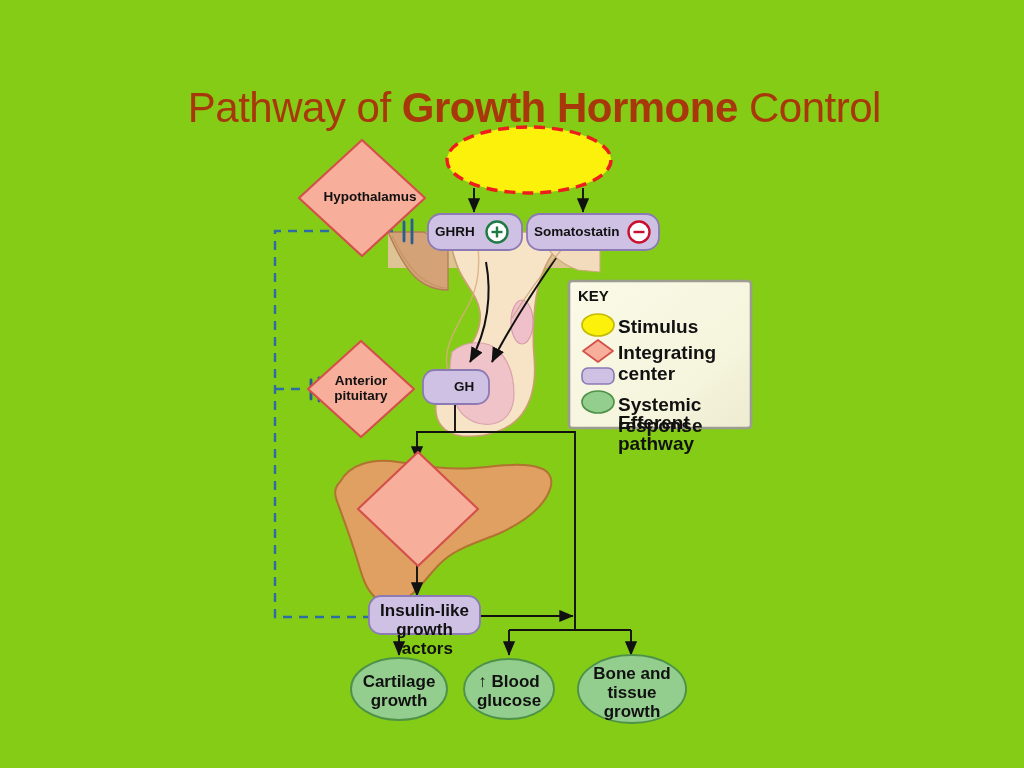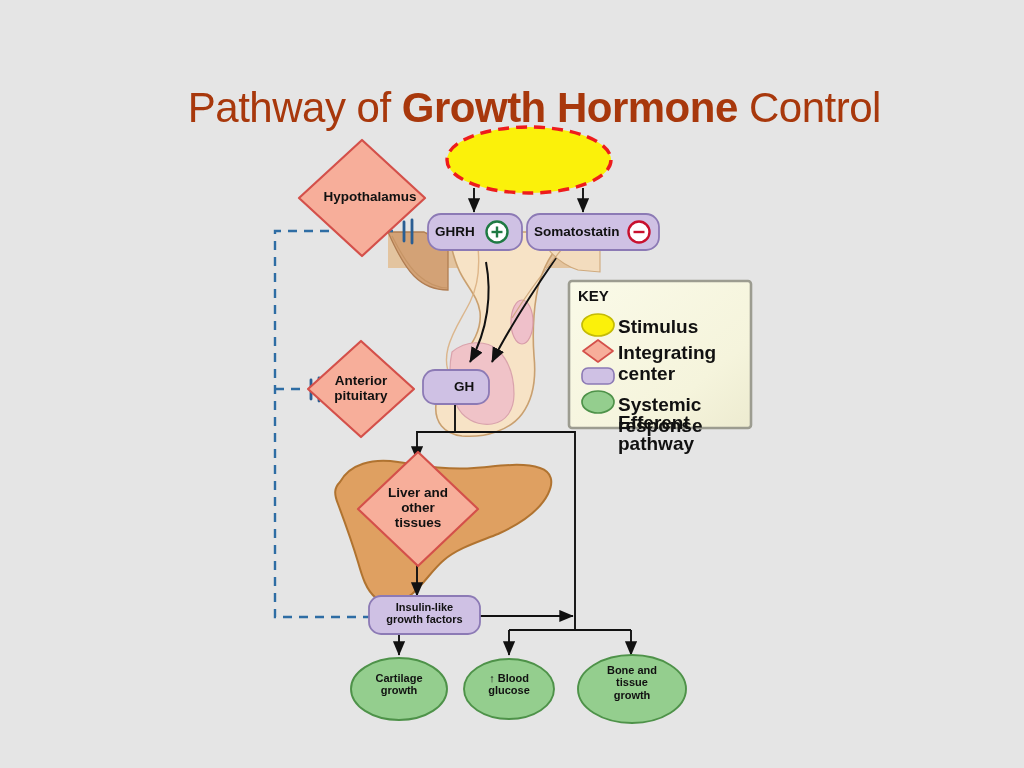--- a/index.html
+++ b/index.html
@@ -7,21 +7,21 @@
   html, body {
     margin: 0; padding: 0;
     width: 1024px; height: 768px;
     background: #ffffff;
     font-family: "Liberation Sans", sans-serif;
     overflow: hidden;
   }
   #stage {
     position: relative;
     width: 1024px; height: 768px;
-    background: #e5e5e5;
+    background: #84cc16;
   }
 
   
   #title {
     position: absolute;
     left: 0; top: 30px;
     width: 1024px;
     text-align: center;
     font-size: 42px;
     line-height: 52px;
@@ -43,21 +43,21 @@
   .lbl {
     position: absolute;
     color: #111111;
     font-weight: 700;
     text-align: center;
     line-height: 1.12;
     pointer-events: none;
     white-space: pre-line;
   }
   .node-text { font-size: 13.5px; }
-  .node-text-sm { font-size: 11px; }
+  .node-text-sm { font-size: 17px; }
   .stim-text { font-size: 13px; line-height: 1.18; }
   .key-title { font-size: 15px; font-weight: 700; color:#111; }
   .key-item { font-size: 19px; font-weight: 700; color:#111; text-align: left; }
 </style>
 </head>
 <body>
 
 <div id="stage">
 
   <div id="title">
@@ -206,23 +206,20 @@
     <rect x="582" y="368" width="32" height="16" rx="6" ry="6" fill="#CFC1E4" stroke="#8C7AB5" stroke-width="1.6"></rect>
     <ellipse cx="598" cy="402" rx="16" ry="11" fill="#94CE8E" stroke="#4E9249" stroke-width="1.7"></ellipse>
   </svg>
 
 
   <div class="lbl node-text" style="left:302px; top:189px; width:136px;">Hypothalamus</div>
 
   <div class="lbl node-text" style="left:313px; top:373px; width:96px;">Anterior
 pituitary</div>
 
-  <div class="lbl node-text" style="left:364px; top:485px; width:108px;">Liver and
-other
-tissues</div>
 
   <div class="lbl node-text" style="left:435px; top:224px; width:56px; text-align:left;">GHRH</div>
 
   <div class="lbl node-text" style="left:534px; top:224px; width:96px; text-align:left;">Somatostatin</div>
 
   <div class="lbl node-text" style="left:423px; top:379px; width:66px;padding-left:16px;">GH</div>
 
   <div class="lbl node-text-sm" style="left:369px; top:601px; width:111px;">Insulin-like
 growth factors</div>
 

